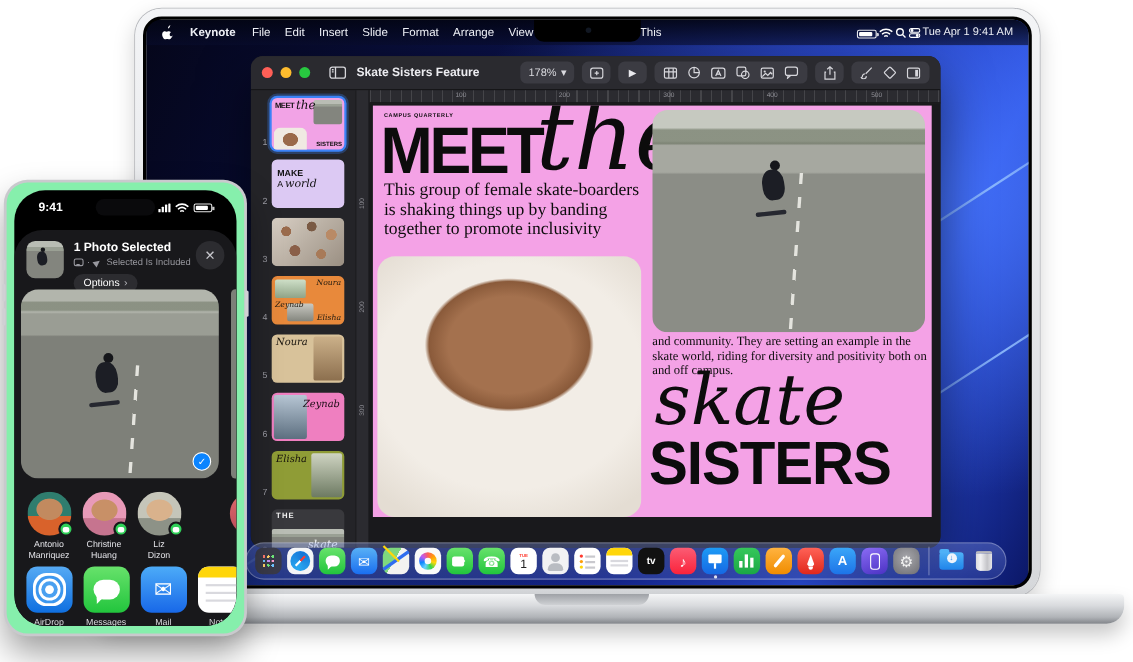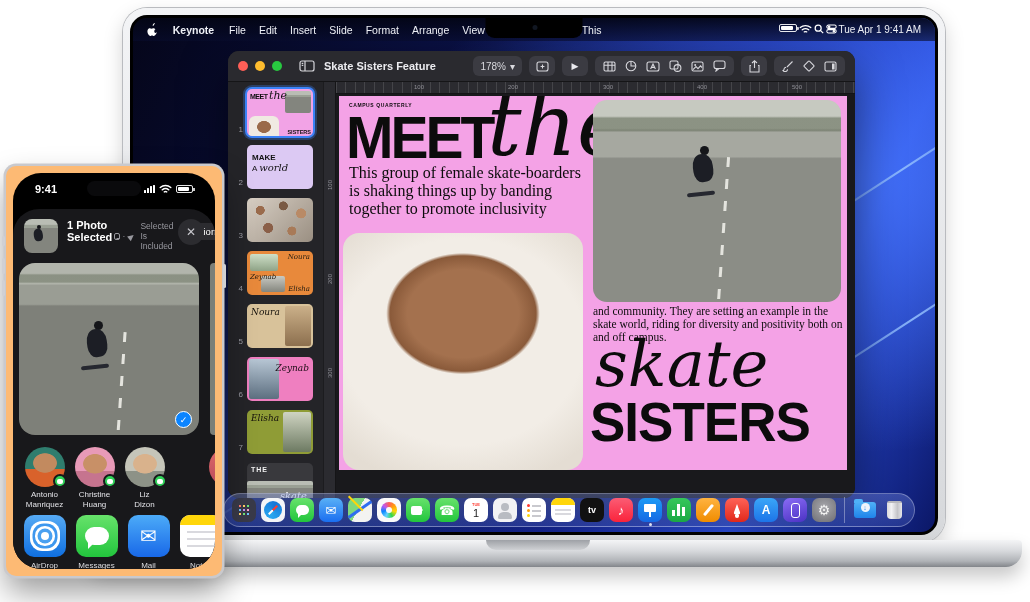--- a/index.html
+++ b/index.html
@@ -11,21 +11,21 @@
 .display{position:relative;width:100%;height:100%;border-radius:17px;overflow:hidden;border:3px solid #000;background:
  radial-gradient(90% 85% at 88% 32%, rgba(72,120,255,.8), rgba(72,120,255,0) 62%),
  radial-gradient(70% 90% at 12% 88%, rgba(42,82,225,.55), rgba(42,82,225,0) 60%),
  linear-gradient(115deg,#05061a 0%,#0a1148 36%,#16279b 62%,#2c4fe0 80%,#0b1766 100%)}
 .streak{position:absolute;height:2px;background:linear-gradient(90deg,rgba(140,185,255,0),rgba(150,195,255,.85),rgba(140,185,255,0));transform:rotate(-33deg)}
 .s1{left:610px;top:150px;width:320px}.s2{left:580px;top:300px;width:400px}.s3{left:40px;top:430px;width:300px}
 
 
 .menubar{position:absolute;top:0;left:0;right:0;height:23px;display:flex;align-items:center;gap:13px;padding:0 14px;background:linear-gradient(rgba(3,5,20,.92),rgba(8,12,44,.62));color:#eef0f6;font-size:10.5px;z-index:6}
 .mi{white-space:nowrap;cursor:default}.mi.app{font-weight:700}
-.mstatus{margin-left:auto;display:flex;align-items:flex-start;gap:2px;font-size:10px}
+.mstatus{margin-left:auto;display:flex;align-items:flex-end;gap:2px;font-size:10px}
 .batt{position:relative;width:18px;height:8px;border:1px solid rgba(255,255,255,.9);border-radius:2px}
 .batt::before{content:"";position:absolute;left:1px;top:1px;bottom:1px;width:12px;background:#fff;border-radius:1px}
 .batt::after{content:"";position:absolute;right:-3px;top:2px;width:2px;height:3px;background:rgba(255,255,255,.8);border-radius:0 1px 1px 0}
 .notch{position:absolute;top:0;left:50%;transform:translateX(-50%);width:97px;height:20px;background:#000;border-radius:0 0 9px 9px;z-index:7}
 .notch::after{content:"";position:absolute;left:50%;top:7px;width:5px;height:5px;margin-left:-2px;border-radius:50%;background:#111722}
 
 
 .kwin{position:absolute;left:95px;top:33px;width:627px;height:447px;background:#202024;border-radius:11px;box-shadow:0 20px 45px rgba(0,0,0,.5);z-index:4;overflow:hidden;display:flex;flex-direction:column}
 .ktitle{height:31px;background:#2a2a2f;display:flex;align-items:center;padding:0 10px;gap:7px;flex:none;border-bottom:1px solid #151517}
 .lights{display:flex;gap:7px;margin-right:10px}
@@ -167,37 +167,37 @@
 .di-downloads i{width:22px;height:16px;background:linear-gradient(#4fb1f7,#1f84ea);border-radius:3px;position:relative}
 .di-downloads i::before{content:"";position:absolute;left:0;top:-3px;width:9px;height:4px;background:#4fb1f7;border-radius:2px 2px 0 0}
 .di-downloads i::after{content:"↓";position:absolute;left:6.5px;top:1px;width:9px;height:9px;border-radius:50%;background:#eef4fb;color:#1f84ea;font-size:7px;line-height:9px;text-align:center;font-weight:700}
 .di-trash i{width:15px;height:18px;background:linear-gradient(90deg,#d9d9dc,#f2f2f4 30%,#c4c4c8 70%,#e6e6e9);border-radius:2px 2px 4px 4px;border-top:2px solid #b9b9bd}
 
 
 .mb-base{position:absolute;left:88px;top:540px;width:934px;height:27px;background:linear-gradient(180deg,#f4f5f6 0%,#d8dadd 40%,#b0b3b7 78%,#82858a 100%);border-radius:4px 4px 16px 16px;box-shadow:0 10px 18px rgba(0,0,0,.22);z-index:3}
 .groove{position:absolute;left:398px;top:0;width:104px;height:10px;background:linear-gradient(#9ea1a6,#cfd1d4);border-radius:0 0 52px 52px}
 
 
-.iphone{position:absolute;left:6px;top:166px;width:216px;height:410px;background:#fdba74;border-radius:10px;box-shadow:0 0 0 2.5px #c9c9cd,0 16px 32px rgba(0,0,0,.4);z-index:10}
+.iphone{position:absolute;left:6px;top:166px;width:216px;height:410px;background:#86efac;border-radius:19px;box-shadow:0 0 0 2.5px #c9c9cd,0 16px 32px rgba(0,0,0,.4);z-index:10}
 .sbtn{position:absolute;background:#d0d0d4;border-radius:2px}
 .sb1{left:-4px;top:70px;width:3px;height:10px}.sb2{left:-4px;top:92px;width:3px;height:16px}.sb3{left:-4px;top:114px;width:3px;height:16px}.sb4{right:-4px;top:98px;width:3px;height:24px}
 .iscreen{position:absolute;inset:7px;background:#000;border-radius:28px;overflow:hidden}
 .istatus{position:absolute;top:8px;left:0;right:0;height:15px;display:flex;align-items:center;padding:0 22px;color:#fff;font-size:11px;font-weight:700;z-index:3}
 .isicons{margin-left:auto;display:flex;align-items:center;gap:4px}
 .sigbars{display:flex;align-items:flex-end;gap:1px}
 .sigbars b{width:2px;background:#fff;border-radius:.5px}
 .sigbars b:nth-child(1){height:3px}.sigbars b:nth-child(2){height:5px}.sigbars b:nth-child(3){height:7px}.sigbars b:nth-child(4){height:8px}
 .ibatt{position:relative;width:17px;height:8px;border:1px solid rgba(255,255,255,.9);border-radius:2px}
 .ibatt::before{content:"";position:absolute;left:1px;top:1px;bottom:1px;width:11px;background:#fff;border-radius:1px}
 .ibatt::after{content:"";position:absolute;right:-3px;top:2px;width:2px;height:3px;background:rgba(255,255,255,.8)}
 .island{position:absolute;top:8px;left:50%;transform:translateX(-50%);width:54px;height:15px;border-radius:9px;background:#0a0a0c;z-index:2}
 .sheet{position:absolute;left:0;right:0;top:36px;bottom:0;background:#18181b;border-radius:26px 26px 24px 24px;overflow:hidden}
 .shead{position:relative;padding:10px 12px 0 11px;display:flex;gap:9px}
 .sthumb{width:34px;height:34px;border-radius:8px;flex:none;position:relative;overflow:hidden}
-.stexts{display:flex;gap:2px}
+.stexts{display:flex;flex-direction:column;gap:2px}
 .stitle{font-size:11px;font-weight:700;color:#fff}
 .ssub{display:flex;align-items:center;gap:3px;font-size:8.5px;color:#98989f}
 .bub{width:9px;height:7px;border:1px solid #98989f;border-radius:2px;position:relative}
 .bub::after{content:"";position:absolute;left:1px;bottom:-3px;border:2px solid rgba(0,0,0,0);border-top-color:#98989f}
 .locarrow{width:0;height:0;border:3.5px solid rgba(0,0,0,0);border-left:6px solid #98989f;transform:rotate(-38deg)}
 .soptions{margin-top:4px;align-self:flex-start;display:inline-flex;align-items:center;background:#2c2c30;color:#fff;font-size:9.5px;border-radius:11px;padding:3px 9px;gap:4px;cursor:pointer}
 .soptions .ch{color:#aeaeb4}
 .sclose{position:absolute;right:11px;top:10px;width:26px;height:26px;border-radius:50%;background:#2c2c30;color:#c7c7cc;display:flex;align-items:center;justify-content:center;font-size:12px;cursor:pointer}
 .sphoto{position:absolute;left:6px;top:54px;width:180px;height:172px;border-radius:16px;overflow:hidden;background:
  linear-gradient(180deg,rgba(0,0,0,0) 0 6%,rgba(92,102,82,.45) 7% 11%,rgba(0,0,0,0) 12%),

